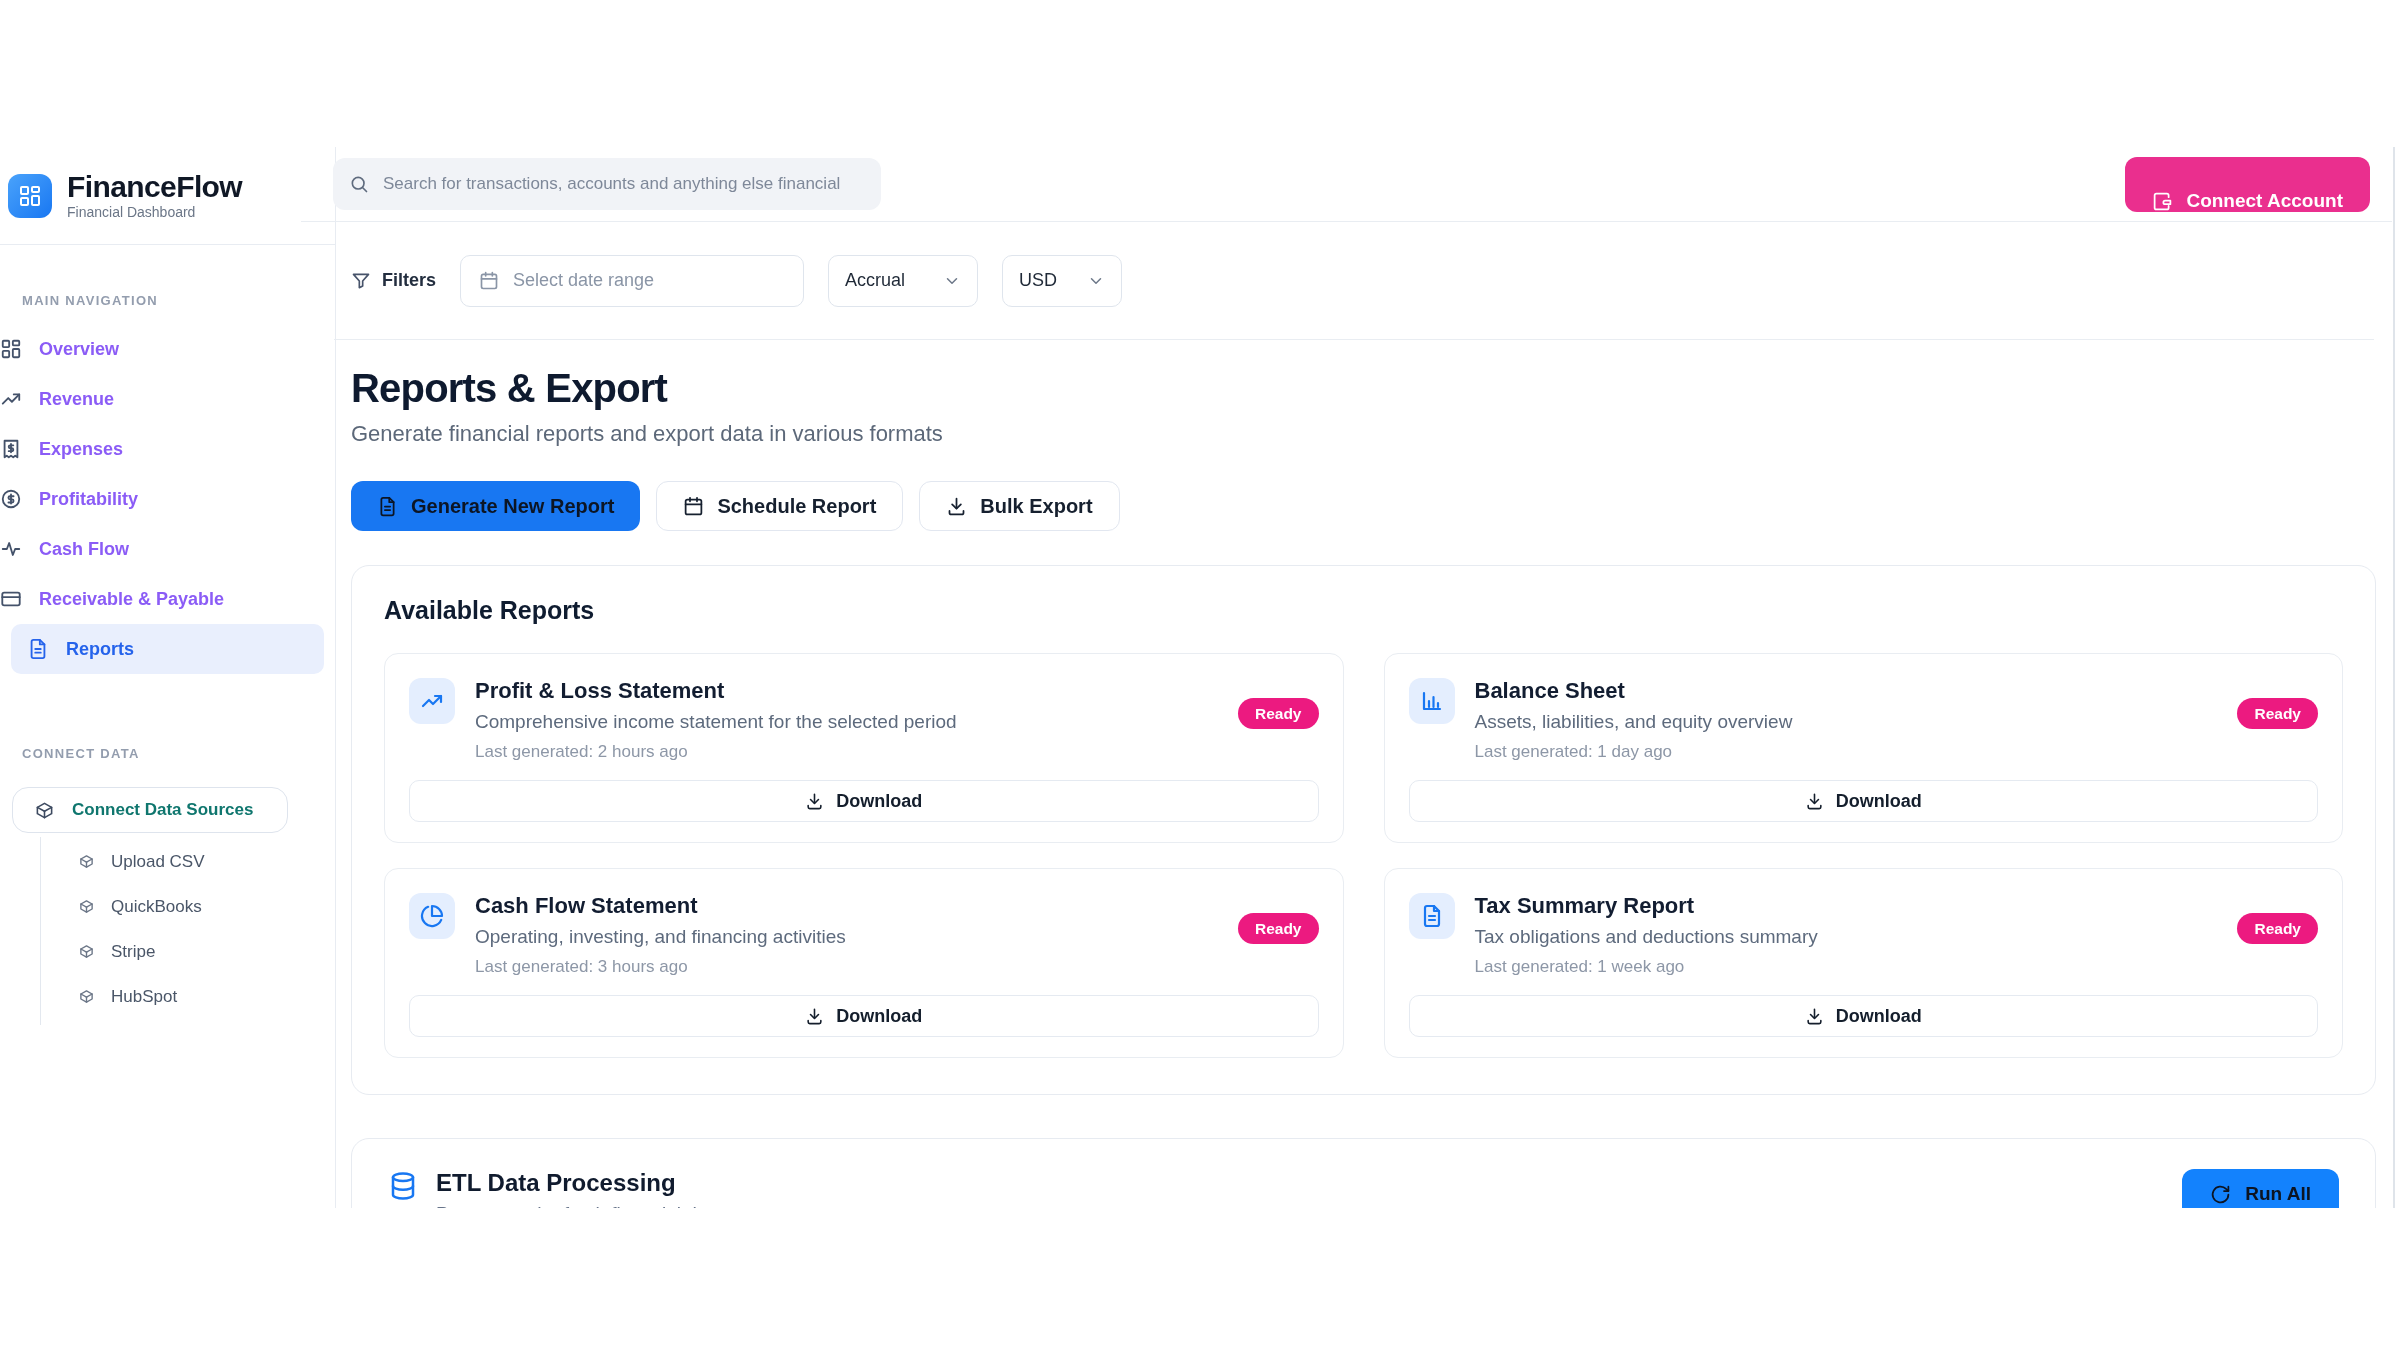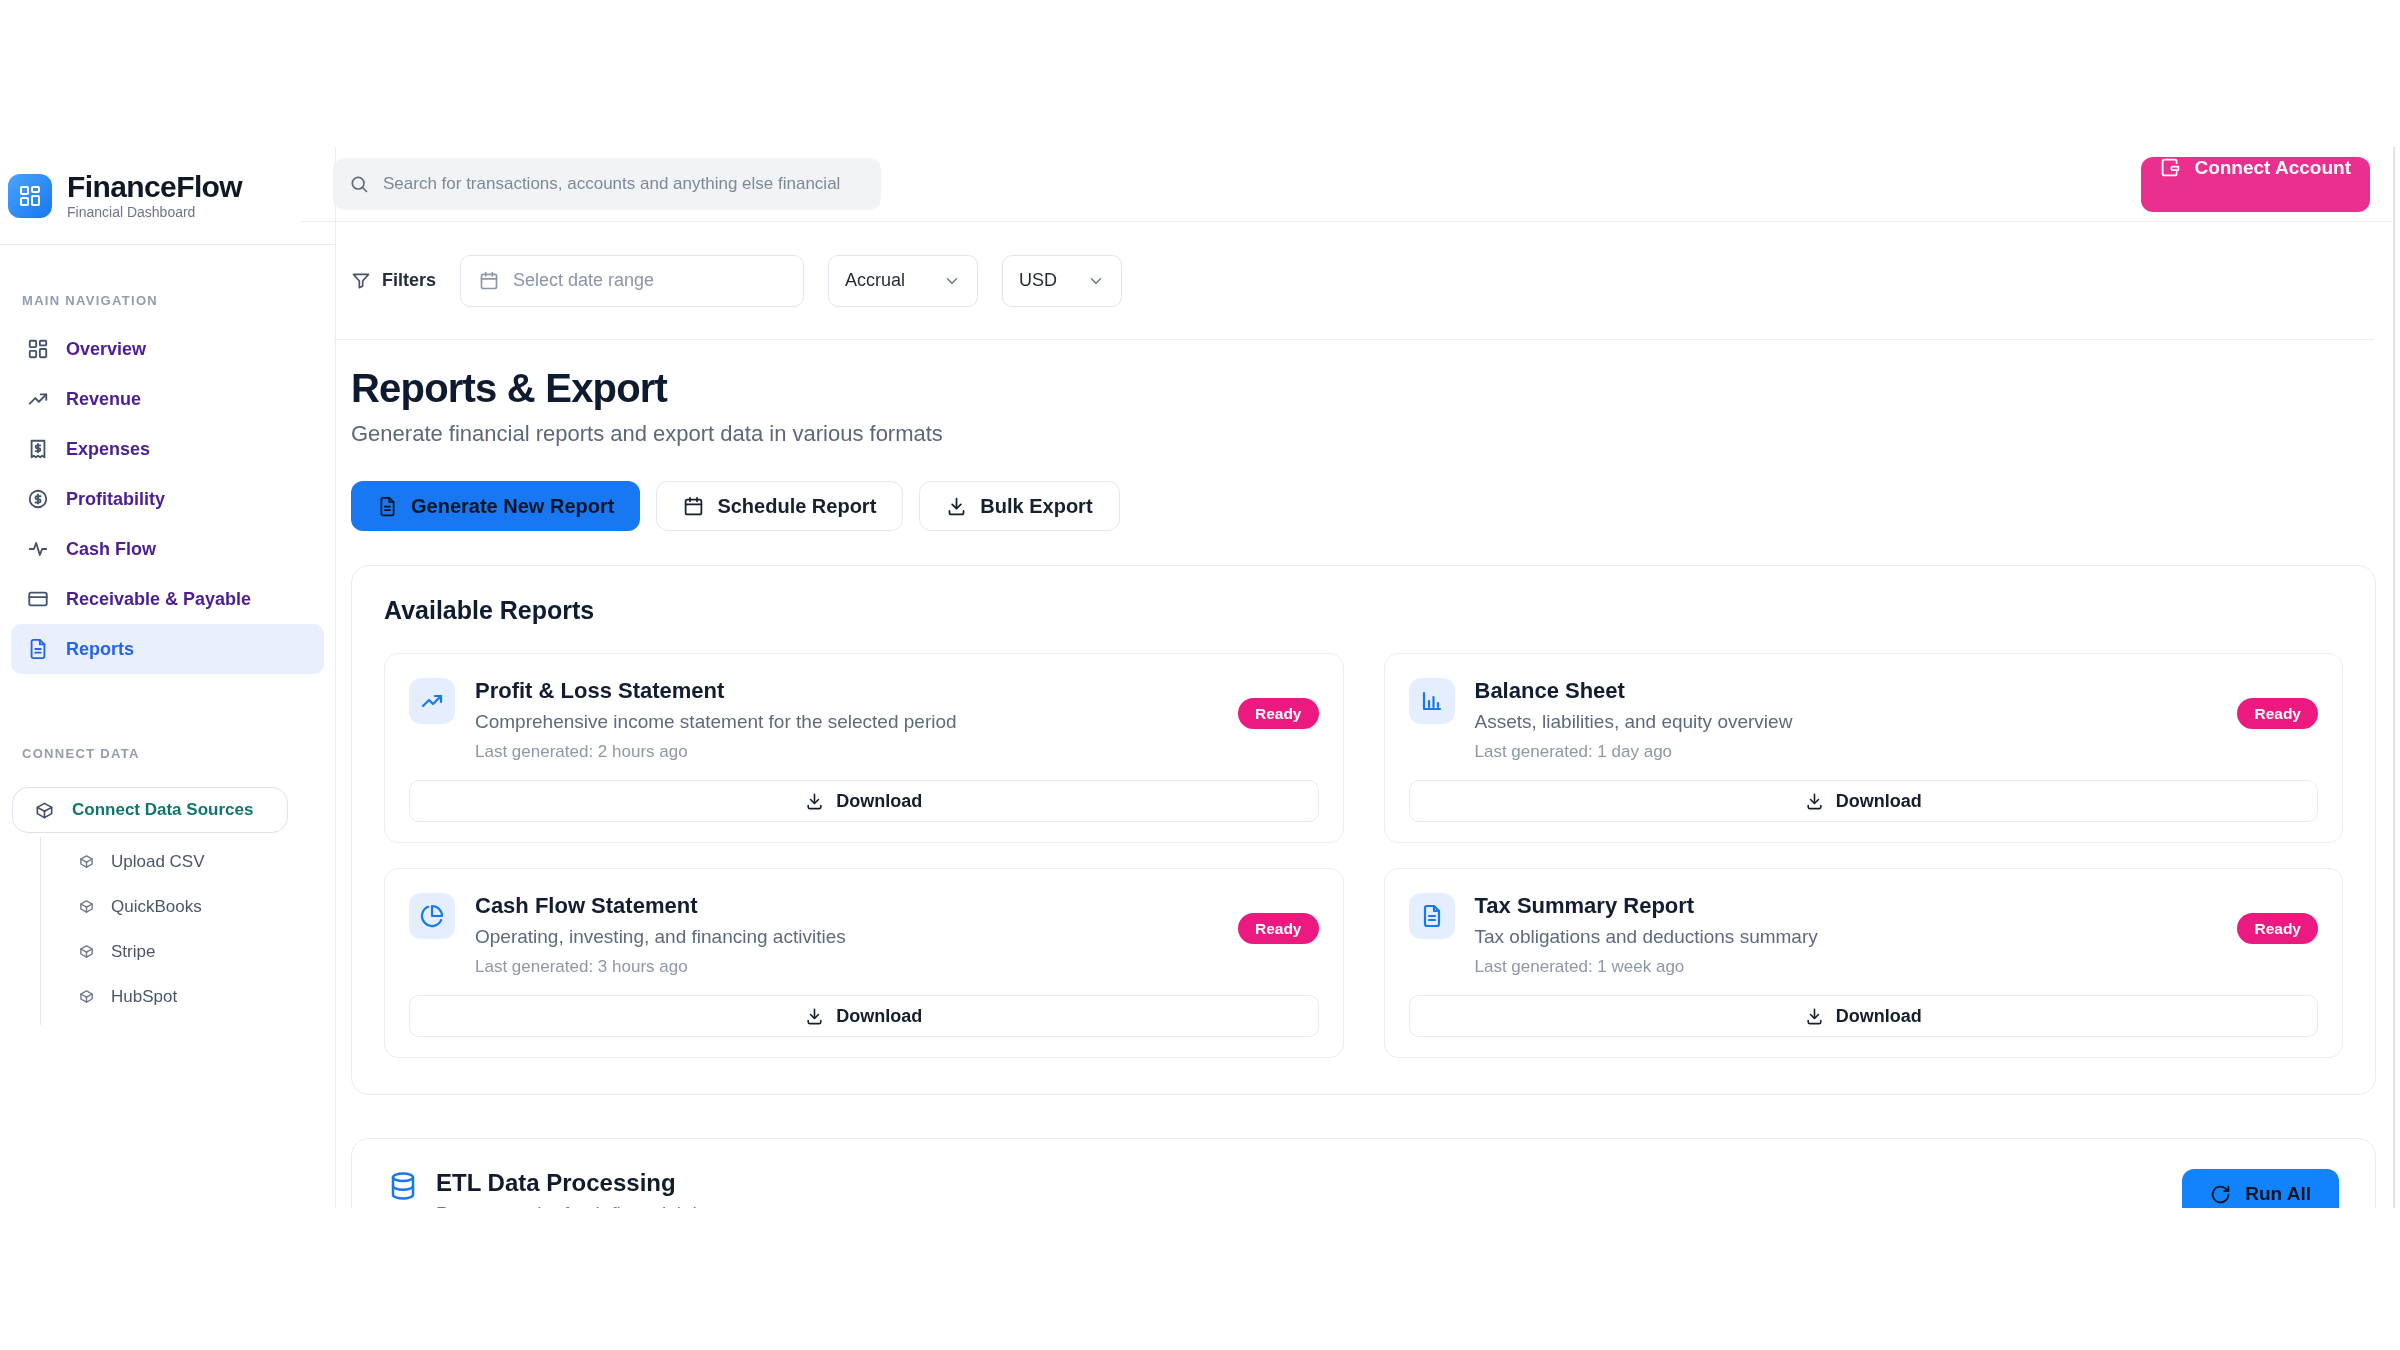--- a/index.html
+++ b/index.html
@@ -13,38 +13,38 @@
   svg{display:block}
 
   
   .sidebar{position:absolute;top:0;left:0;width:336px;height:1061px;border-right:1px solid #e8ecf2;background:#fff}
   .logo-block{height:98px;border-bottom:1px solid #e8ecf2;display:flex;align-items:center;gap:15px;padding:0 10px 0 8px}
   .logo-badge{width:44px;height:44px;border-radius:12px;background:linear-gradient(135deg,#4aa3fb,var(--primary-blue));display:flex;align-items:center;justify-content:center;flex:0 0 auto;color:#fff}
   .brand-name{font-size:30px;font-weight:800;color:#101826;letter-spacing:-0.6px;line-height:1.05}
   .brand-tag{font-size:14px;color:#6b7687;margin-top:2px}
   .nav-label{margin:48px 0 0 22px;font-size:13px;font-weight:700;color:#939dae;letter-spacing:1.3px}
   .nav-list{margin-top:16px}
-  .nav-item{display:flex;align-items:center;gap:17px;height:50px;padding-left:27px;font-size:18px;font-weight:600;color:#4c1d95;cursor:pointer}
+  .nav-item{display:flex;align-items:center;gap:17px;height:50px;font-size:18px;font-weight:600;color:#8b5cf6;cursor:pointer}
   .nav-item svg{color:#44526a}
   .nav-item.active{margin:0 11px;padding-left:16px;background:var(--active-nav-bg);border-radius:10px;color:var(--active-nav-text)}
   .nav-item.active svg{color:var(--active-nav-text)}
   .nav-label-2{margin-top:72px}
   .connect-btn{margin:26px 12px 0 12px;height:46px;border:1.5px solid #dee4ed;border-radius:16px;background:#fff;display:flex;align-items:center;gap:18px;padding-left:22px;font-size:17px;font-weight:600;color:#0f766e;width:276px;font-family:inherit;cursor:pointer}
   .connect-btn svg{color:#3d4a60}
   .sources{margin:4px 0 0 40px;border-left:1.5px solid #e3e8ef;padding:2px 0 6px 0}
   .source-item{display:flex;align-items:center;gap:17px;height:45px;padding-left:38px;font-size:17px;font-weight:500;color:#4a5668;cursor:pointer}
   .source-item svg{color:#6b7687}
 
   
   .main{position:absolute;top:0;left:301px;width:2091px;height:1061px}
   .topbar{height:75px;border-bottom:1px solid #e9edf2;display:flex;align-items:center;justify-content:space-between;padding:0 22px 0 32px}
   .search-box{width:548px;height:52px;background:#f1f3f7;border-radius:12px;display:flex;align-items:center;gap:14px;padding:0 16px;color:#5f6b7e}
   .search-box input{border:0;background:transparent;outline:none;flex:1;min-width:0;font-size:17px;color:#3c4758;font-family:inherit}
   .search-box input::placeholder{color:#7e8899;opacity:1}
-  .connect-account{height:55px;padding:0 19px;background:var(--pink);border:0;border-radius:12px;display:flex;align-items:flex-start;gap:13px;color:#fff;font-size:19px;font-weight:700;font-family:inherit;cursor:pointer}
+  .connect-account{height:55px;padding:0 27px;background:var(--pink);border:0;border-radius:12px;display:flex;align-items:flex-end;gap:13px;color:#fff;font-size:19px;font-weight:700;font-family:inherit;cursor:pointer}
 
   .filters-bar{margin:0 18px 0 33px;height:118px;border-bottom:1px solid #e9edf2;display:flex;align-items:center;gap:24px;padding-left:17px}
   .filter-label{display:flex;gap:11px;align-items:center;font-size:18px;font-weight:700;color:#232e3f}
   .filter-label svg{color:#47536a}
   .date-box{width:344px;height:52px;border:1.5px solid #dfe5ed;border-radius:10px;display:flex;align-items:center;gap:14px;padding:0 18px;color:#8a95a6;font-size:18px;background:#fff;cursor:pointer}
   .select-box{height:52px;border:1.5px solid #dfe5ed;border-radius:10px;display:flex;align-items:center;justify-content:space-between;padding:0 16px;font-size:18px;color:#1f2937;font-weight:500;background:#fff;cursor:pointer}
   .select-box svg{color:#6d7889}
   .w-accrual{width:150px}
   .w-usd{width:120px}
 

